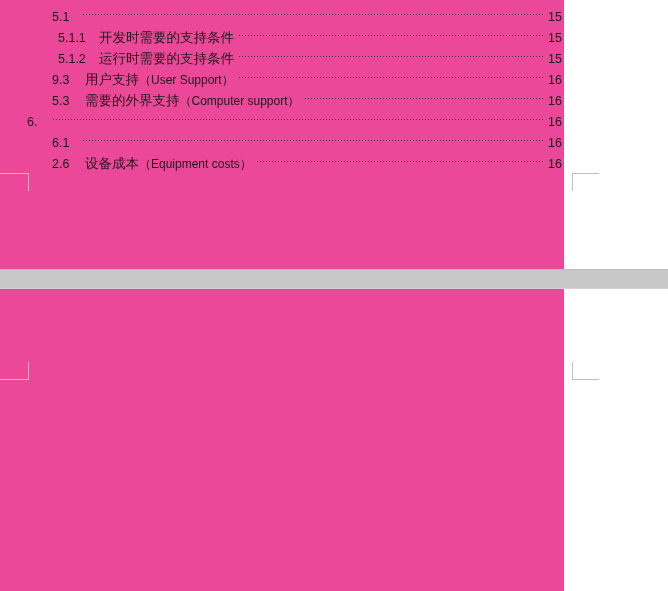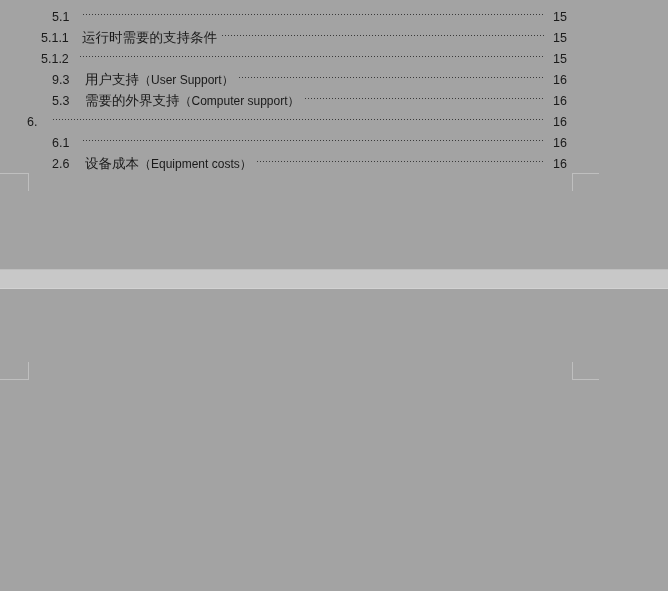--- a/index.html
+++ b/index.html
@@ -14,22 +14,22 @@
     position: relative;
     overflow: hidden;
     font-family: "Liberation Sans", "DejaVu Sans", sans-serif;
     color: #1a1a1a;
   }
 
   
   .page {
     position: absolute;
     left: 0;
-    width: 668px;
-    background: #a3a3a3;
+    width: 564px;
+    background: #ec4899;
   }
   #page-upper { top: 0; height: 269px; }
   #page-lower { top: 289px; height: 302px; }
 
   
   .page-gap {
     position: absolute;
     left: 0;
     top: 269px;
     width: 668px;
@@ -115,54 +115,55 @@
     bottom: 6px;
     height: 1px;
     background-image: linear-gradient(to right, #3a3a3a 0 1px, transparent 1px 3px);
     background-size: 3px 1px;
     background-repeat: repeat-x;
   }
 
   .toc-page {
     flex: 0 0 auto;
     width: 24px;
-    text-align: center;
+    text-align: left;
     font-size: 12.5px;
     color: #1a1a1a;
   }
 
   
   .lvl1 { padding-left: 27px; }
   .lvl1 .toc-num { width: 21px; }
   .lvl2 { padding-left: 52px; }
   .lvl2 .toc-num { width: 26px; }
-  .lvl3 { padding-left: 41px; }
+  .lvl3 { padding-left: 58px; }
   .lvl3 .toc-num { width: 34px; }
 
   
   .toc-entry { padding-right: 96px; }
 </style>
 </head>
 <body>
 
 <div class="page" id="page-upper">
   <div class="toc" id="toc-upper">
       <div class="toc-entry lvl2">
         <span class="toc-num">5.1</span>
         <span class="leader"></span>
         <span class="toc-page">15</span>
       </div>
       <div class="toc-entry lvl3">
         <span class="toc-num">5.1.1</span>
-        <span class="toc-title"><span class="cn">运行时需要的支持条件</span><span class="en"></span></span>
+        <span class="toc-title"><span class="cn">开发时需要的支持条件</span><span class="en"></span></span>
         <span class="leader"></span>
         <span class="toc-page">15</span>
       </div>
       <div class="toc-entry lvl3">
         <span class="toc-num">5.1.2</span>
+        <span class="toc-title"><span class="cn">运行时需要的支持条件</span><span class="en"></span></span>
         <span class="leader"></span>
         <span class="toc-page">15</span>
       </div>
       <div class="toc-entry lvl2">
         <span class="toc-num">9.3</span>
         <span class="toc-title"><span class="cn">用户支持</span><span class="en">（User Support）</span></span>
         <span class="leader"></span>
         <span class="toc-page">16</span>
       </div>
       <div class="toc-entry lvl2">

